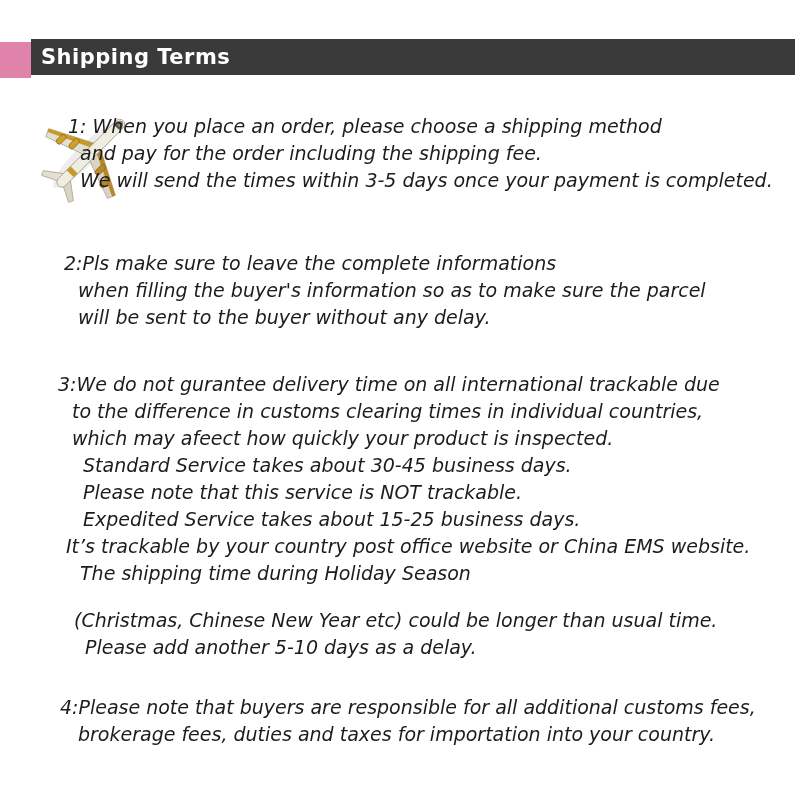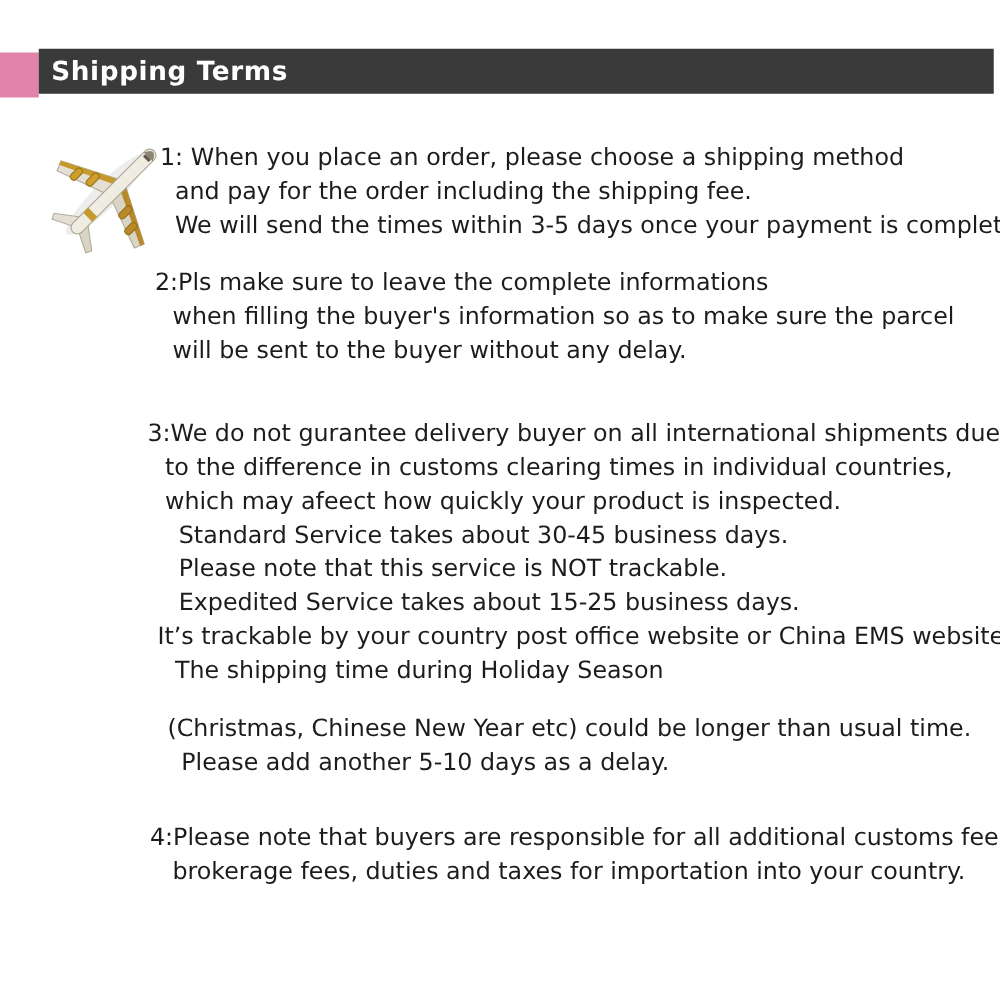--- a/index.html
+++ b/index.html
@@ -12,24 +12,24 @@
   .titlebar { position: absolute; top: 39px; left: 0; width: 795px; height: 36px; display: flex; }
   .accent-block { width: 31px; height: 36px; background: #e083ab; margin-top: 3px; }
   .bar-strip { flex: 1; height: 36px; background: #3a3a3a; display: flex; align-items: center; padding-left: 10px; }
   .bar-strip .title { color: #ffffff; font-size: 21px; font-weight: bold; letter-spacing: 0.5px; }
 
   
   .plane { position: absolute; left: 30px; top: 98px; width: 120px; height: 112px; }
   .plane svg { width: 100%; height: 100%; }
 
   
-  .content { position: absolute; top: 75px; left: 0; width: 792px; padding-left: 118px; font-size: 19px; line-height: 27px; }
+  .content { position: absolute; top: 75px; left: 0; width: 792px; padding-left: 58px; font-size: 19px; line-height: 27px; font-style: italic; }
   section { display: block; }
   .s1 { margin-top: 38px; }
-  .s2 { margin-top: 19px; }
+  .s2 { margin-top: 56px; }
   .s3 { margin-top: 40px; }
   .s4 { margin-top: 33px; }
   .line { white-space: nowrap; }
 
   .p0  { padding-left: 0; }
   .p2  { padding-left: 2px; }
   .p6  { padding-left: 6px; }
   .p8  { padding-left: 8px; }
   .p10 { padding-left: 10px; }
   .p14 { padding-left: 14px; }
@@ -89,21 +89,21 @@
       <div class="line p22">We will send the times within 3-5 days once your payment is completed.</div>
     </section>
 
     <section class="s2">
       <div class="line p6">2:Pls make sure to leave the complete informations</div>
       <div class="line p20">when filling the buyer's information so as to make sure the parcel</div>
       <div class="line p20">will be sent to the buyer without any delay.</div>
     </section>
 
     <section class="s3">
-      <div class="line p0">3:We do not gurantee delivery buyer on all international shipments due</div>
+      <div class="line p0">3:We do not gurantee delivery time on all international trackable due</div>
       <div class="line p14">to the difference in customs clearing times in individual countries,</div>
       <div class="line p14">which may afeect how quickly your product is inspected.</div>
       <div class="line p25">Standard Service takes about 30-45 business days.</div>
       <div class="line p25">Please note that this service is NOT trackable.</div>
       <div class="line p25">Expedited Service takes about 15-25 business days.</div>
       <div class="line p8">It’s trackable by your country post office website or China EMS website.</div>
       <div class="line p22">The shipping time during Holiday Season</div>
       <div class="line p16">(Christmas, Chinese New Year etc) could be longer than usual time.</div>
       <div class="line p27">Please add another 5-10 days as a delay.</div>
     </section>

